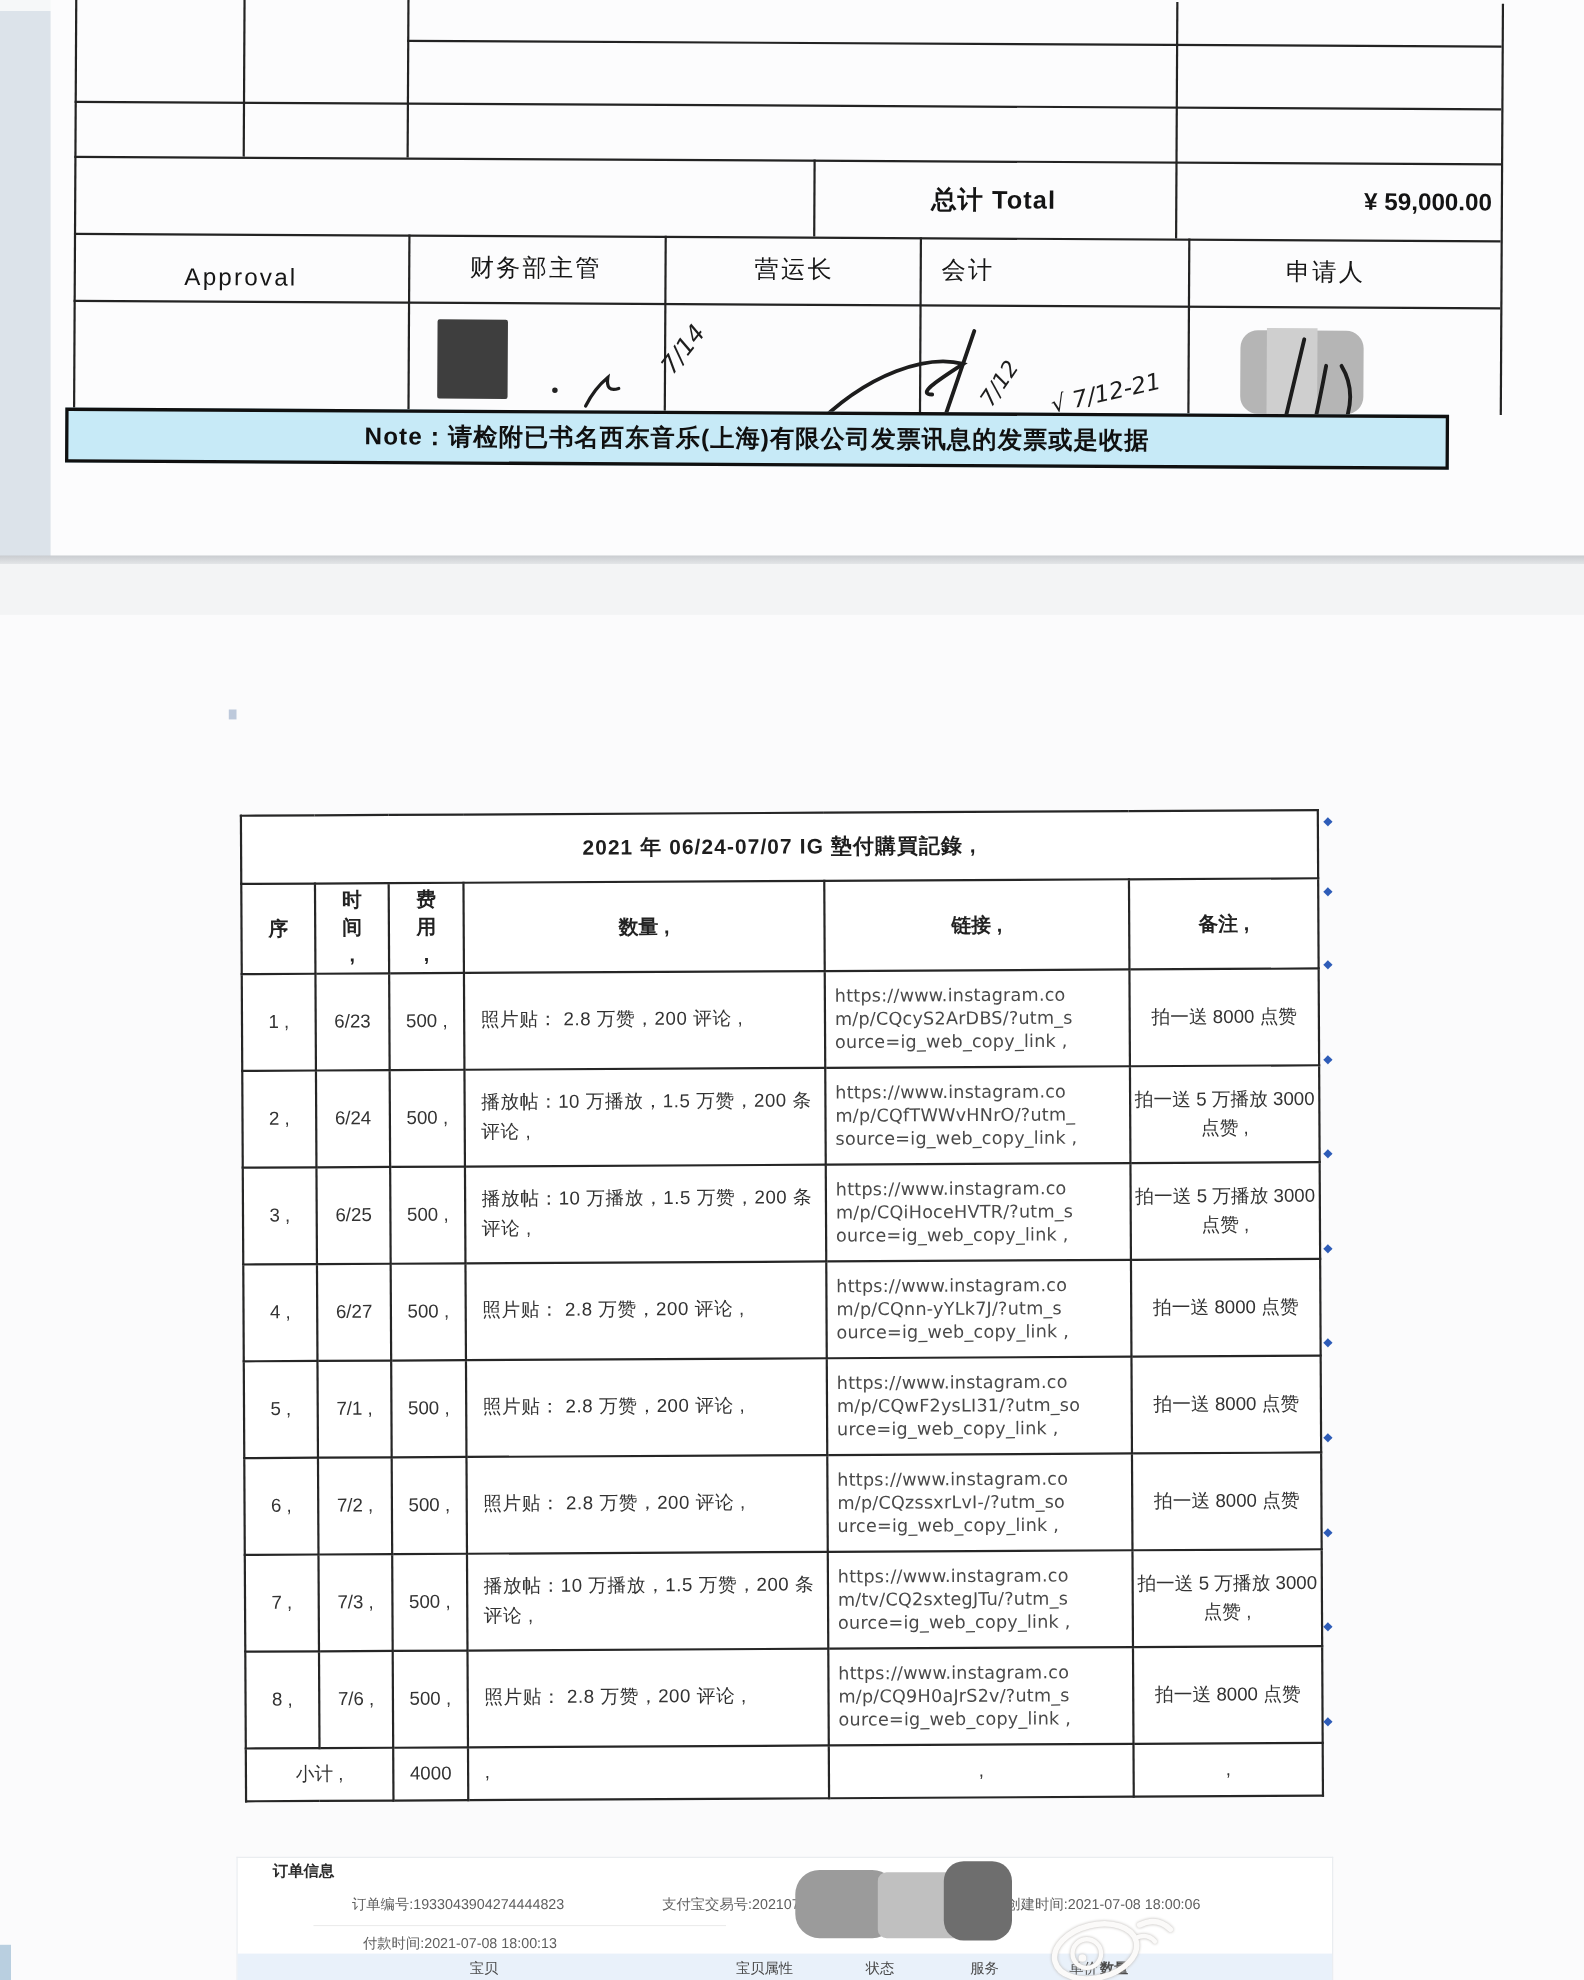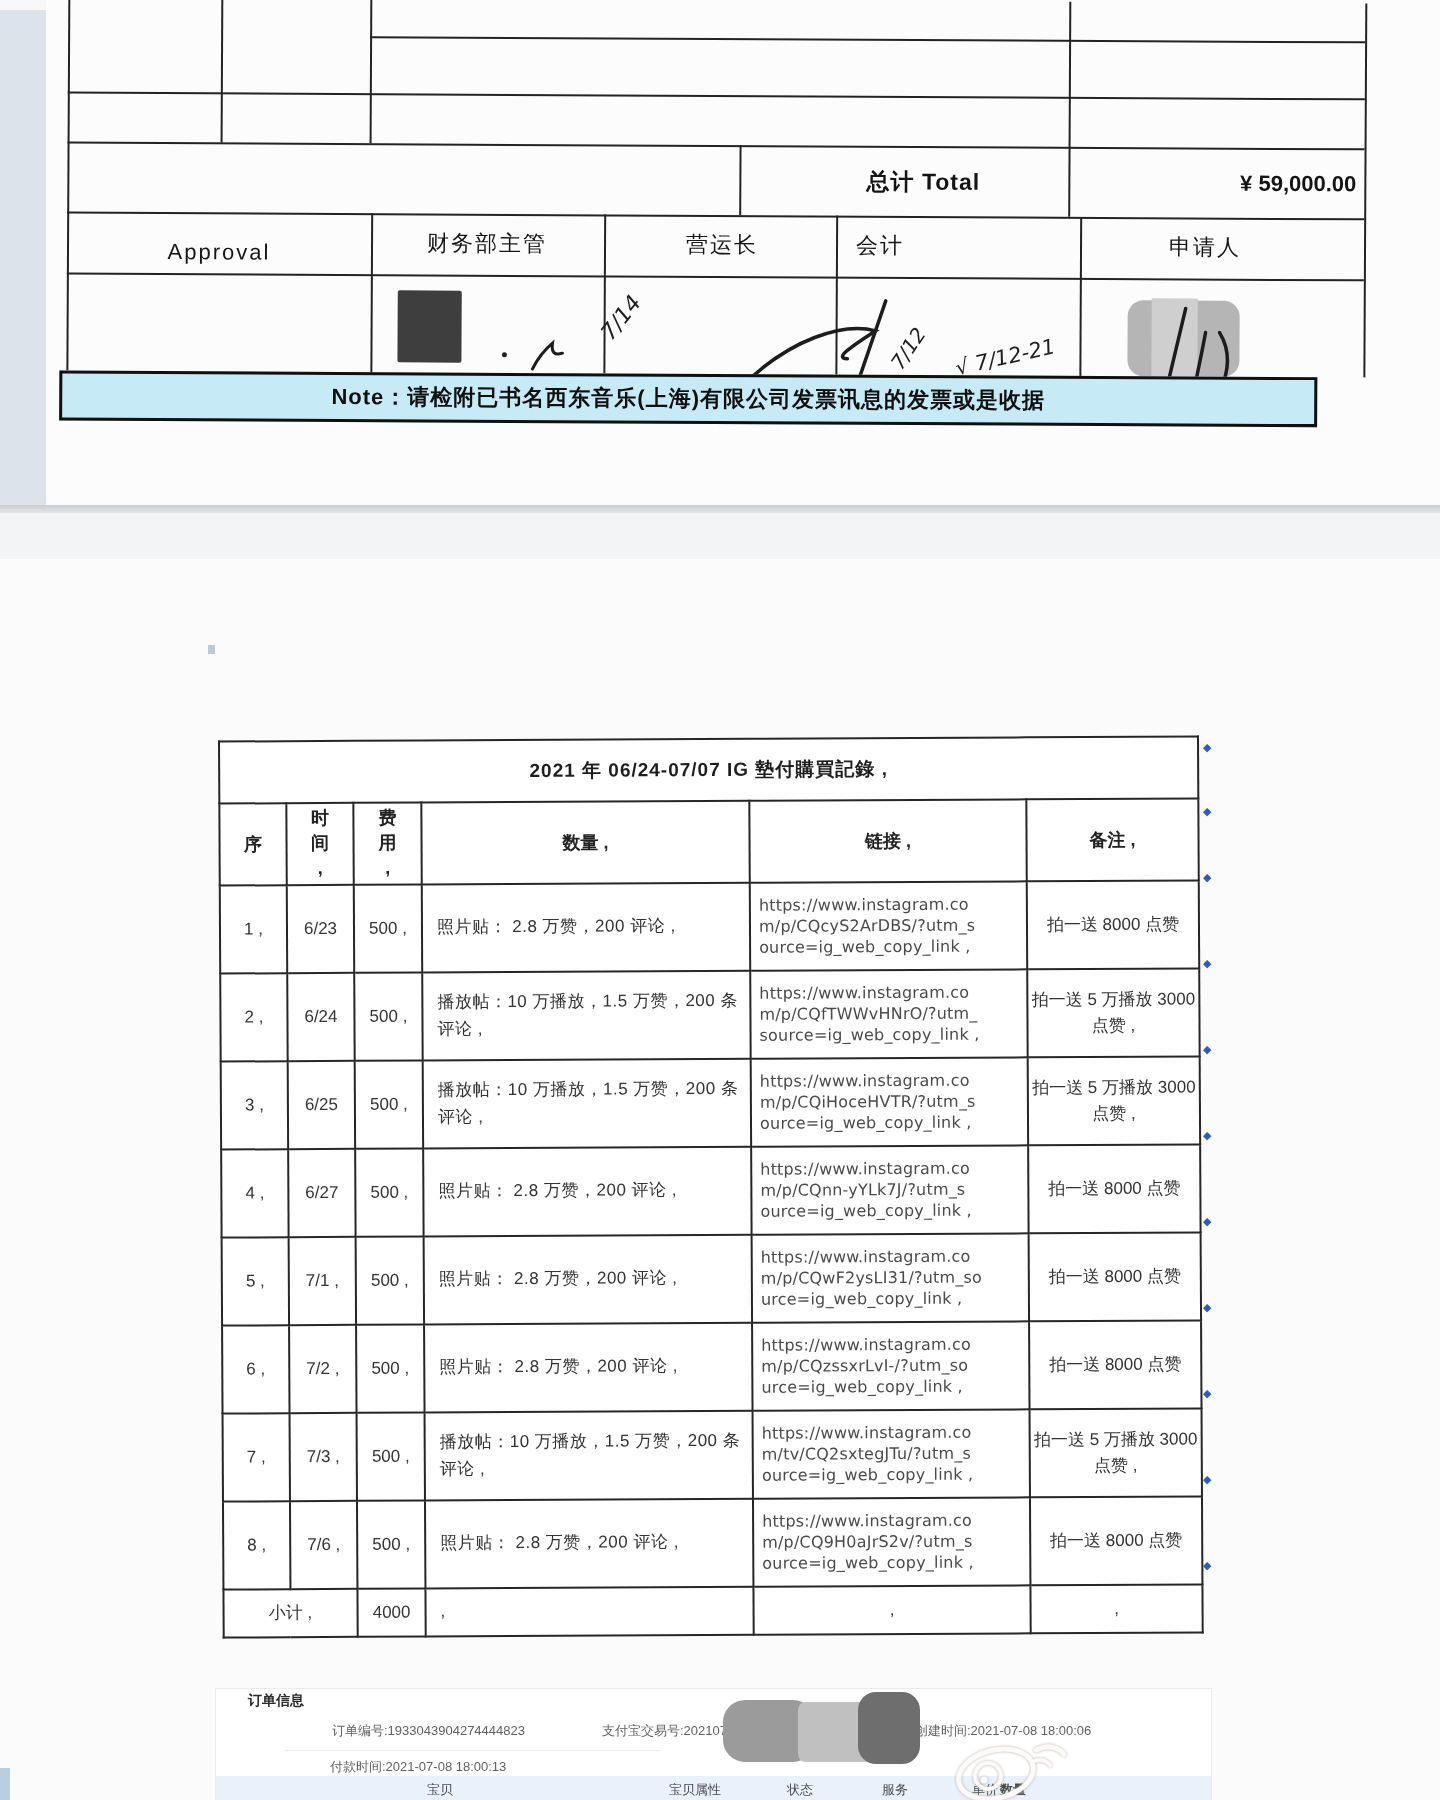--- a/index.html
+++ b/index.html
@@ -77,21 +77,21 @@
   <div class="vl" style="left:220px;top:0;height:145px;"></div>
   <div class="vl" style="left:369px;top:0;height:145px;"></div>
   <div class="vl" style="left:1068px;top:0;height:215px;"></div>
   <div class="vl" style="left:1364px;top:0;height:374px;"></div>
   <div class="vl" style="left:739px;top:145px;height:70px;"></div>
   <div class="vl" style="left:371px;top:215px;height:159px;"></div>
   <div class="vl" style="left:604px;top:215px;height:159px;"></div>
   <div class="vl" style="left:836px;top:215px;height:159px;"></div>
   <div class="vl" style="left:1080px;top:215px;height:159px;"></div>
 
-  <span class="form-text" id="total-label" style="left:903px;top:181px;margin-left:20px;">总计 Total</span>
+  <span class="form-text" id="total-label" style="left:903px;top:181px;">总计 Total</span>
   <span id="total-amount" style="right:84px;top:181px;text-align:right;">¥ 59,000.00</span>
 
   <div id="signer-row">
       <span class="signer" style="left: 219px; top: 255px;">Approval</span>
       <span class="signer" style="left: 487px; top: 245px;">财务部主管</span>
       <span class="signer" style="left: 722px; top: 245px;">营运长</span>
       <span class="signer" style="left: 880px; top: 245px;">会计</span>
       <span class="signer" style="left: 1205px; top: 245px;">申请人</span>
     </div>
 
@@ -246,21 +246,21 @@
           <td class="qty">,</td>
           <td class="c">,</td>
           <td class="note">,</td>
         </tr>
       </tbody>
   </table>
 </div>
 
 <div class="abs" id="order-card"></div>
 <div class="abs" id="order-title">订单信息</div>
-<span class="info" style="left:332px;top:1722px;">订单编号:1933043904274444823</span>
+<span class="info" style="left:320px;top:1722px;">订单编号:1933043904274444823</span>
 <span class="info" style="left:602px;top:1722px;">支付宝交易号:202107</span>
 <span class="info" style="left:915px;top:1722px;">创建时间:2021-07-08 18:00:06</span>
 <span class="info" style="left:330px;top:1758px;">付款时间:2021-07-08 18:00:13</span>
 <div class="abs" id="info-divider"></div>
 
 <div class="blob" style="left:723px;top:1700px;width:92px;height:62px;background:#9b9b9b;border-radius:22px;"></div>
 <div class="blob" style="left:798px;top:1702px;width:78px;height:60px;background:#c0c0c0;border-radius:8px;"></div>
 <div class="blob" style="left:858px;top:1692px;width:62px;height:72px;background:#6e6e6e;border-radius:18px;"></div>
 <div class="abs" id="prod-strip"></div>
 <div class="abs" id="corner-blue"></div>

